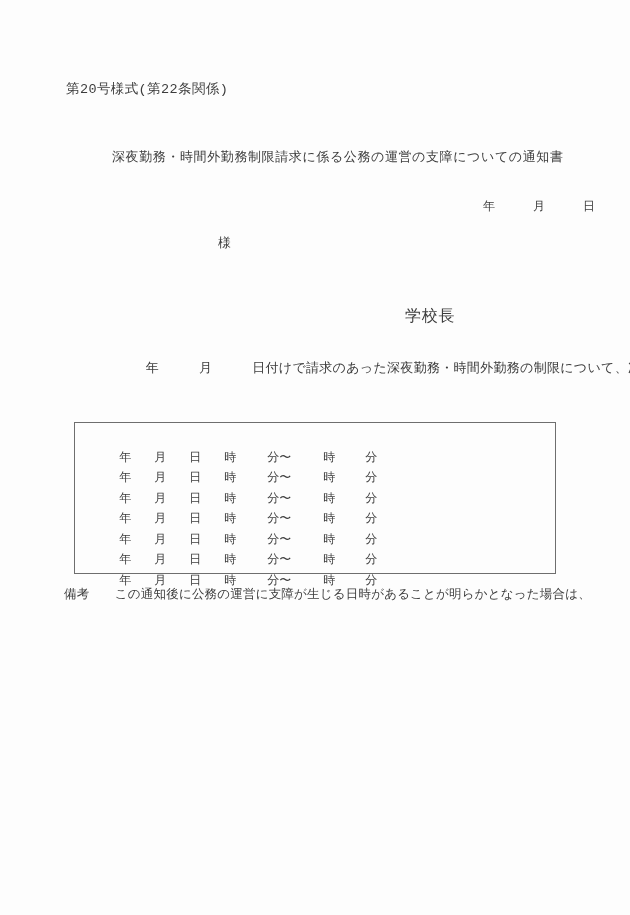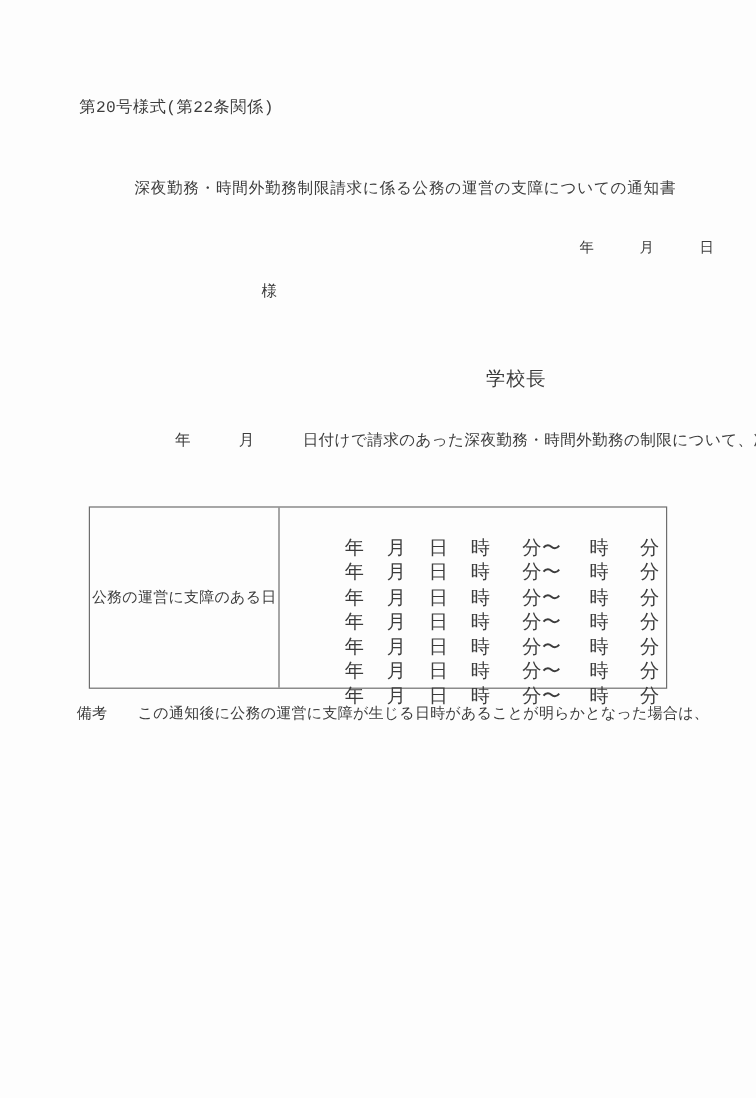--- a/index.html
+++ b/index.html
@@ -110,21 +110,21 @@
     flex: 1;
     box-sizing: border-box;
     padding: 3px 0 0 0;
     display: flex;
     flex-direction: column;
     justify-content: flex-start;
   }
   .date-row {
     height: 20.5px;
     line-height: 20.5px;
-    font-size: 16px;
+    font-size: 12px;
     white-space: pre;
     padding-left: 12px;
     letter-spacing: 0.2px;
   }
   .date-row span {
     display: inline-block;
   }
   .c-year   { width: 35px; }
   .c-month  { width: 35px; }
   .c-day    { width: 35px; }
@@ -166,21 +166,20 @@
 
   <div class="addressee">様</div>
 
   <div class="issuer">学校長</div>
 
   <div class="body-text">
     <span class="line1">　　　　　　年　　　月　　　日付けで請求のあった深夜勤務・時間外勤務の制限について、次</span>
   </div>
 
   <div class="dates-table">
-    <div class="label-cell">公務の運営に支障のある日</div>
     <div class="rows-cell">
       <div class="date-row">
         <span class="c-year">年</span><span class="c-month">月</span><span class="c-day">日</span><span class="c-hour1">時</span><span class="c-min1">分〜</span><span class="c-hour2">時</span><span class="c-min2">分</span>
       </div>
       <div class="date-row">
         <span class="c-year">年</span><span class="c-month">月</span><span class="c-day">日</span><span class="c-hour1">時</span><span class="c-min1">分〜</span><span class="c-hour2">時</span><span class="c-min2">分</span>
       </div>
       <div class="date-row">
         <span class="c-year">年</span><span class="c-month">月</span><span class="c-day">日</span><span class="c-hour1">時</span><span class="c-min1">分〜</span><span class="c-hour2">時</span><span class="c-min2">分</span>
       </div>

